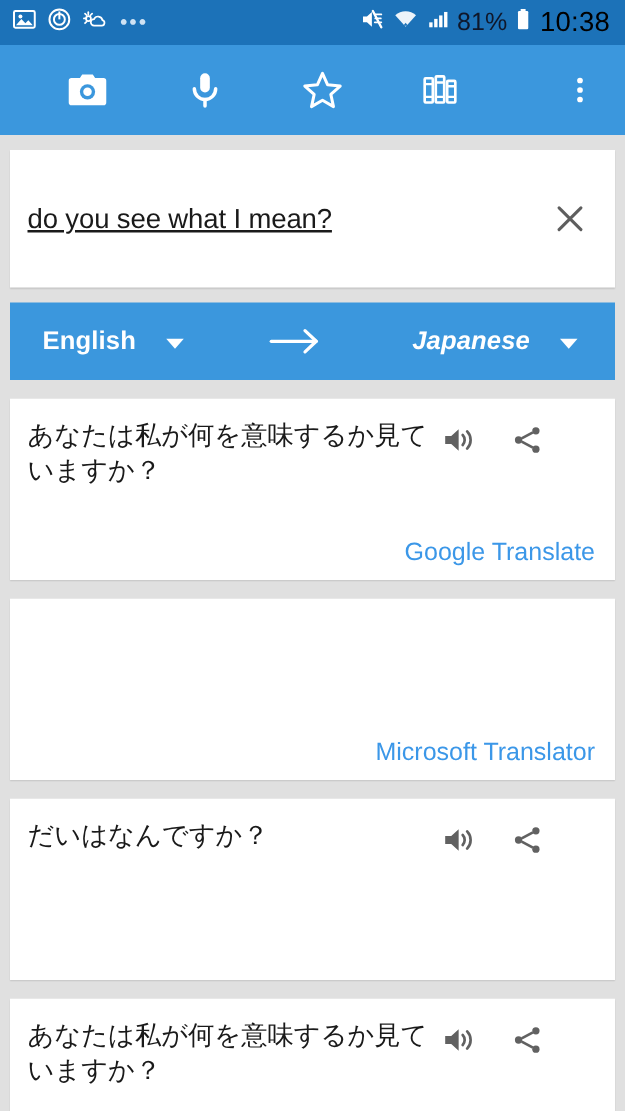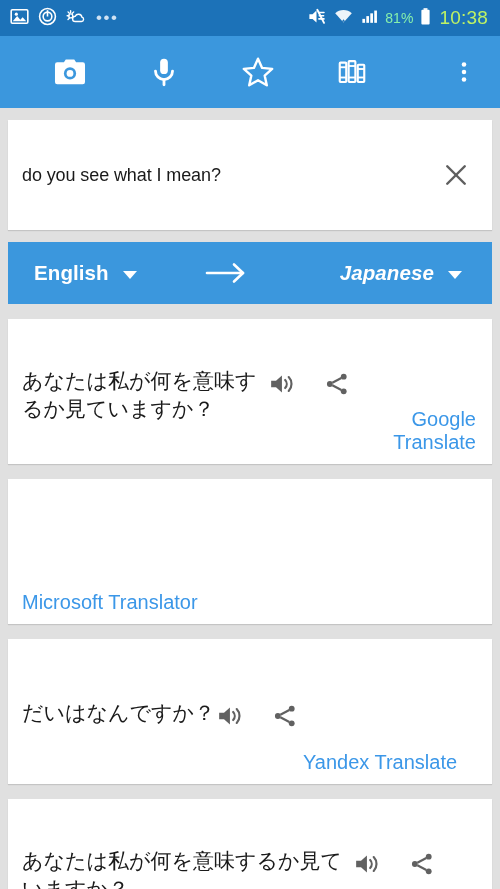--- a/index.html
+++ b/index.html
@@ -30,28 +30,28 @@
   .status-right { gap: 6px; }
   .status-icon { display: block; }
   .status-dots {
     font-size: 17px;
     line-height: 10px;
     letter-spacing: 1.5px;
     color: #cfe2f3;
     margin-left: 1px;
   }
   .battery-pct {
-    font-size: 14px;
+    font-size: 20px;
     letter-spacing: 0.1px;
-    color: #86efac;
+    color: #0f172a;
   }
   .clock {
-    font-size: 19px;
+    font-size: 22px;
     letter-spacing: 0.2px;
-    color: #bef264;
+    color: #000000;
     margin-left: 1px;
   }
 
   
   .toolbar {
     height: 72px;
     background: #3b97dd;
     display: flex;
     align-items: center;
     padding-left: 44px;
@@ -79,23 +79,24 @@
     background: #ffffff;
     margin-top: 12px;
     height: 110px;
     display: flex;
     align-items: center;
     padding: 0 16px 0 14px;
     box-shadow: 0 1px 1px rgba(0,0,0,0.12);
   }
   .input-text {
     flex: 1 1 auto;
-    font-size: 18px;
+    font-size: 22px;
     color: #1a1a1a;
     letter-spacing: -0.1px;
+    text-decoration: underline;
   }
   .clear-btn {
     width: 40px;
     height: 40px;
     display: flex;
     align-items: center;
     justify-content: center;
     cursor: pointer;
     flex: 0 0 auto;
   }
@@ -105,21 +106,21 @@
     margin-top: 12px;
     height: 62px;
     background: #3b97dd;
     display: flex;
     align-items: center;
     color: #ffffff;
   }
   .lang-btn {
     display: flex;
     align-items: center;
-    gap: 14px;
+    gap: 24px;
     cursor: pointer;
     padding: 6px 8px;
   }
   .lang-src { margin-left: 18px; }
   .lang-tgt { margin-left: auto; margin-right: 22px; font-style: italic; }
   .lang-label {
     font-size: 20.5px;
     font-weight: bold;
     letter-spacing: 0.1px;
   }
@@ -137,24 +138,23 @@
     align-items: center;
   }
 
   
   .tcard {
     background: #ffffff;
     margin-top: 15px;
     min-height: 145px;
     padding: 14px 14px 10px 14px;
     display: flex;
-    flex-direction: row;
+    flex-direction: column;
     box-shadow: 0 1px 1px rgba(0,0,0,0.12);
     position: relative;
-    align-items: center;
   }
   .tcard-top {
     display: flex;
     align-items: flex-start;
   }
   .tcard-text {
     flex: 1 1 auto;
     font-size: 21px;
     line-height: 1.32;
     color: #1a1a1a;
@@ -378,21 +378,20 @@
           <svg width="28" height="26" viewBox="0 0 24 24">
             <circle cx="18.2" cy="5.2" r="2.7" fill="#616161"></circle>
             <circle cx="5.4" cy="12" r="2.7" fill="#616161"></circle>
             <circle cx="18.2" cy="18.8" r="2.7" fill="#616161"></circle>
             <line x1="7.7" y1="10.8" x2="16" y2="6.4" stroke="#616161" stroke-width="2"></line>
             <line x1="7.7" y1="13.2" x2="16" y2="17.6" stroke="#616161" stroke-width="2"></line>
           </svg>
         </span>
       </div>
     </div>
-    <div class="tcard-source">Yandex Translate</div>
   </div>
 
   <div class="tcard">
     <div class="tcard-top">
       <div class="tcard-text">あなたは私が何を意味するか見ていますか？</div>
       <div class="tcard-actions">
         <span class="act-btn">
           <svg width="28" height="26" viewBox="0 0 26 24">
             <path d="M2 9 H6.5 L12 4 V20 L6.5 15 H2 Z" fill="#616161"></path>
             <path d="M15 8.3 a5.4 5.4 0 0 1 0 7.4" fill="none" stroke="#616161" stroke-width="2" stroke-linecap="round"></path>

